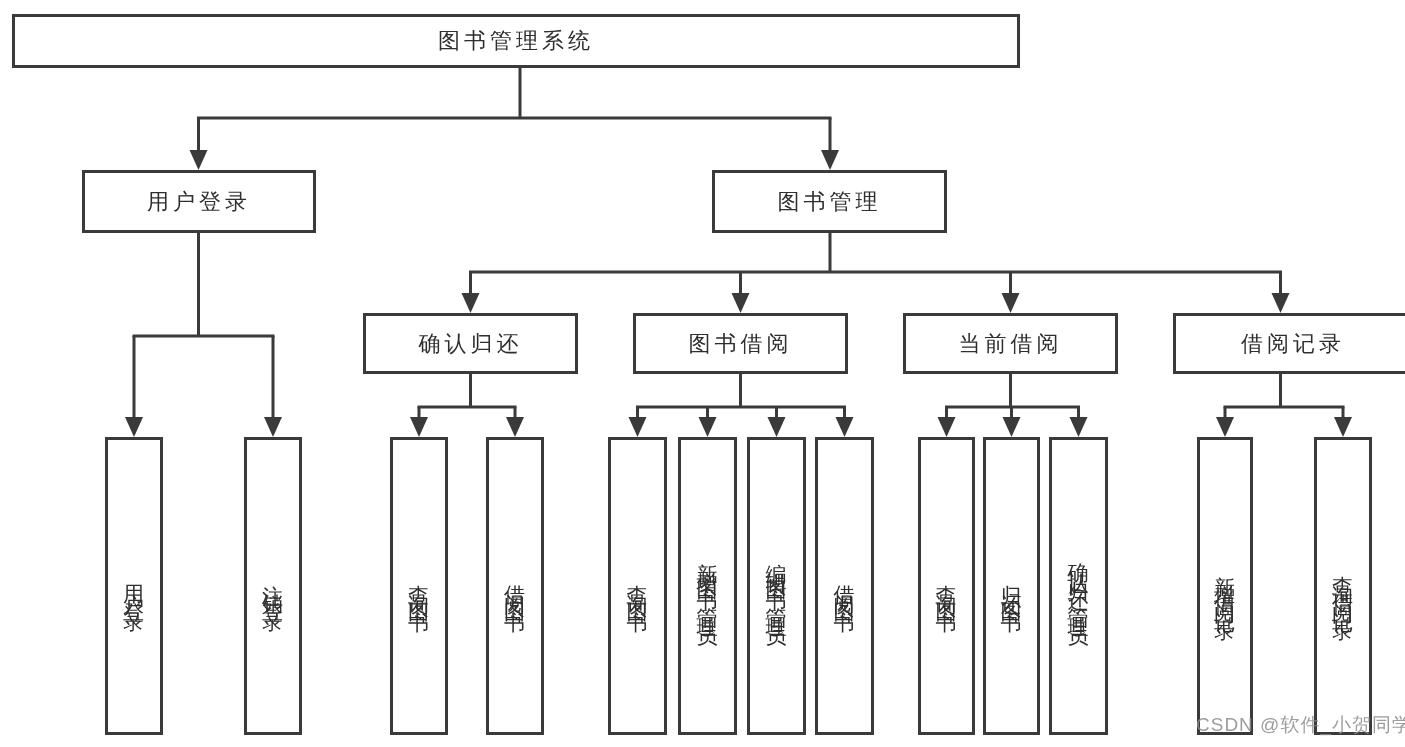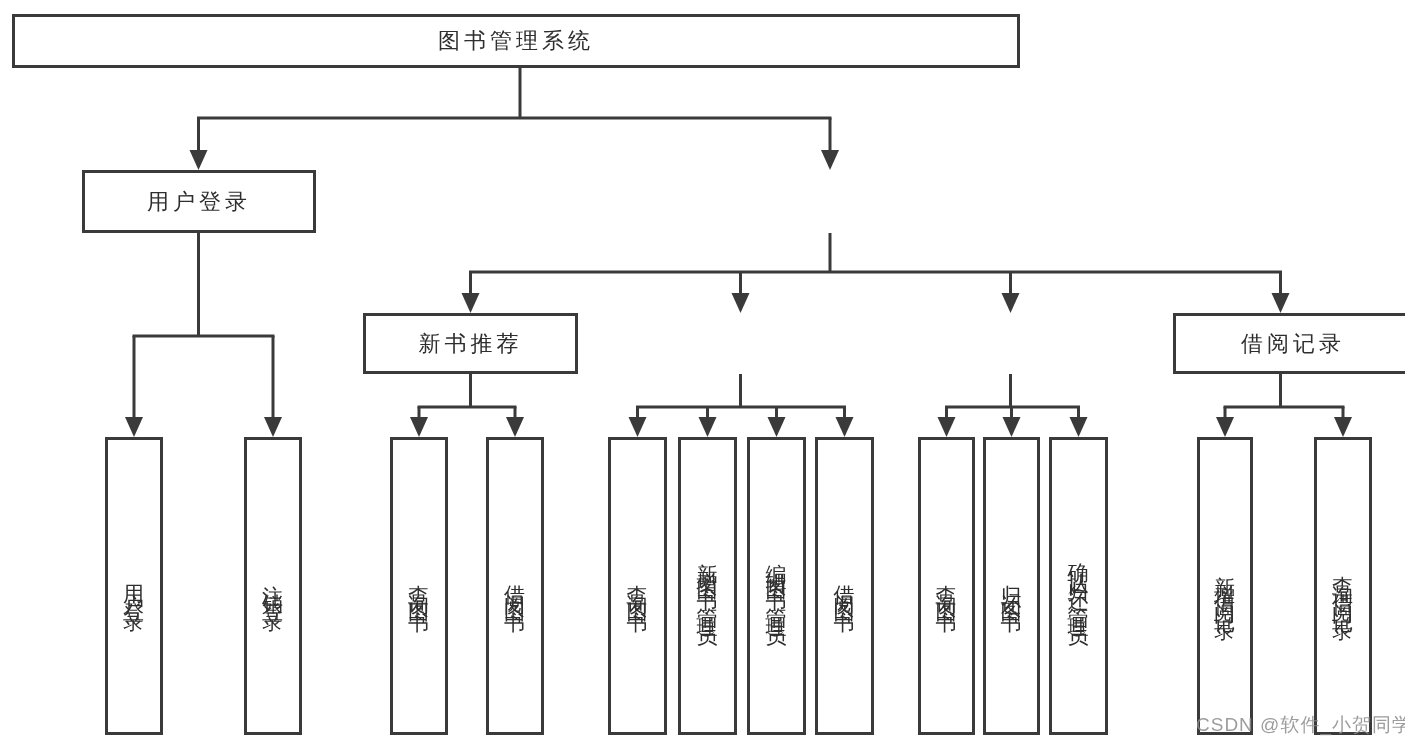--- a/index.html
+++ b/index.html
@@ -104,22 +104,25 @@
       <polygon points="1069.5,417 1087.5,417 1078.5,437" fill="#3a3a3a"></polygon>
       <line x1="1225" y1="407" x2="1225" y2="419" stroke="#3a3a3a" stroke-width="3"></line>
       <polygon points="1216,417 1234,417 1225,437" fill="#3a3a3a"></polygon>
       <line x1="1343" y1="407" x2="1343" y2="419" stroke="#3a3a3a" stroke-width="3"></line>
       <polygon points="1334,417 1352,417 1343,437" fill="#3a3a3a"></polygon>
     </svg>
 
   <div class="box h" style="left:12px;top:14px;width:1008px;height:54px">图书管理系统</div>
 
   <div class="box h" style="left:82px;top:170px;width:234px;height:63px">用户登录</div>
+  <div class="box h" style="left:712px;top:170px;width:235px;height:63px">图书管理</div>
 
-  <div class="box h" style="left:363px;top:313px;width:215px;height:61px">新书推荐</div>
+  <div class="box h" style="left:363px;top:313px;width:215px;height:61px">确认归还</div>
+  <div class="box h" style="left:633px;top:313px;width:215px;height:61px">图书借阅</div>
+  <div class="box h" style="left:903px;top:313px;width:215px;height:61px">当前借阅</div>
   <div class="box h" style="left:1173px;top:313px;width:240px;height:61px">借阅记录</div>
 
   <div class="box v" style="left:105px;top:437px;width:58px;height:298px">用户登录</div>
   <div class="box v" style="left:244px;top:437px;width:58px;height:298px">注销登录</div>
 
   <div class="box v" style="left:390px;top:437px;width:58px;height:298px">查询图书</div>
   <div class="box v" style="left:486px;top:437px;width:58px;height:298px">借阅图书</div>
 
   <div class="box v" style="left:608px;top:437px;width:59px;height:298px">查询图书</div>
   <div class="box v" style="left:678px;top:437px;width:59px;height:298px">新增图书（管理员）</div>

